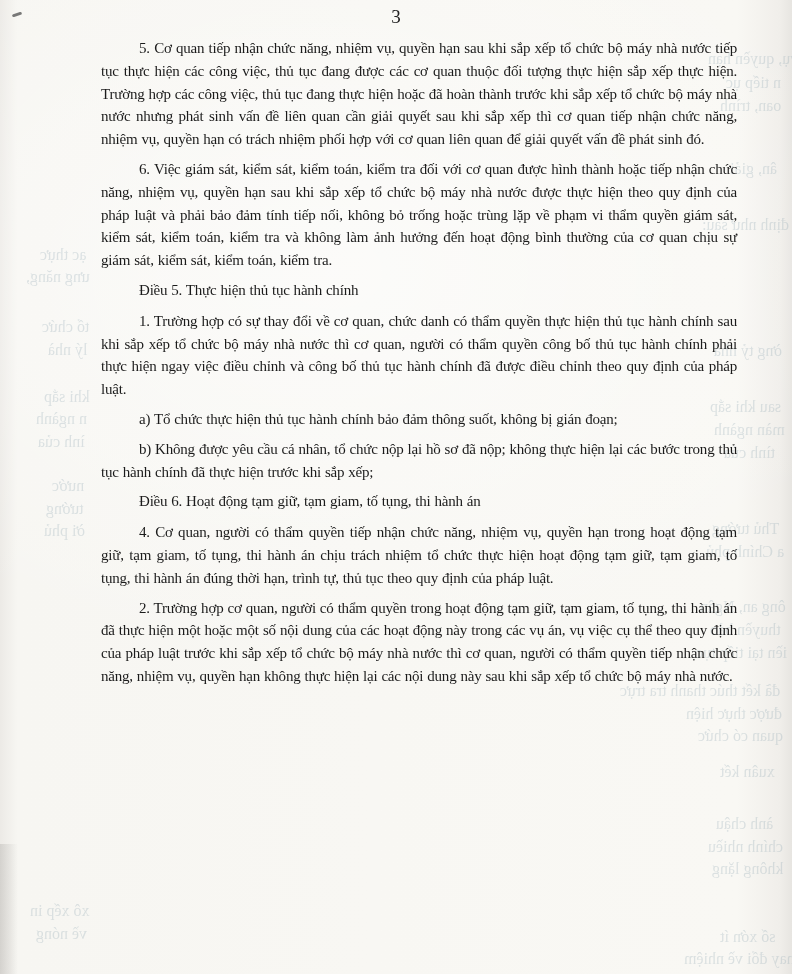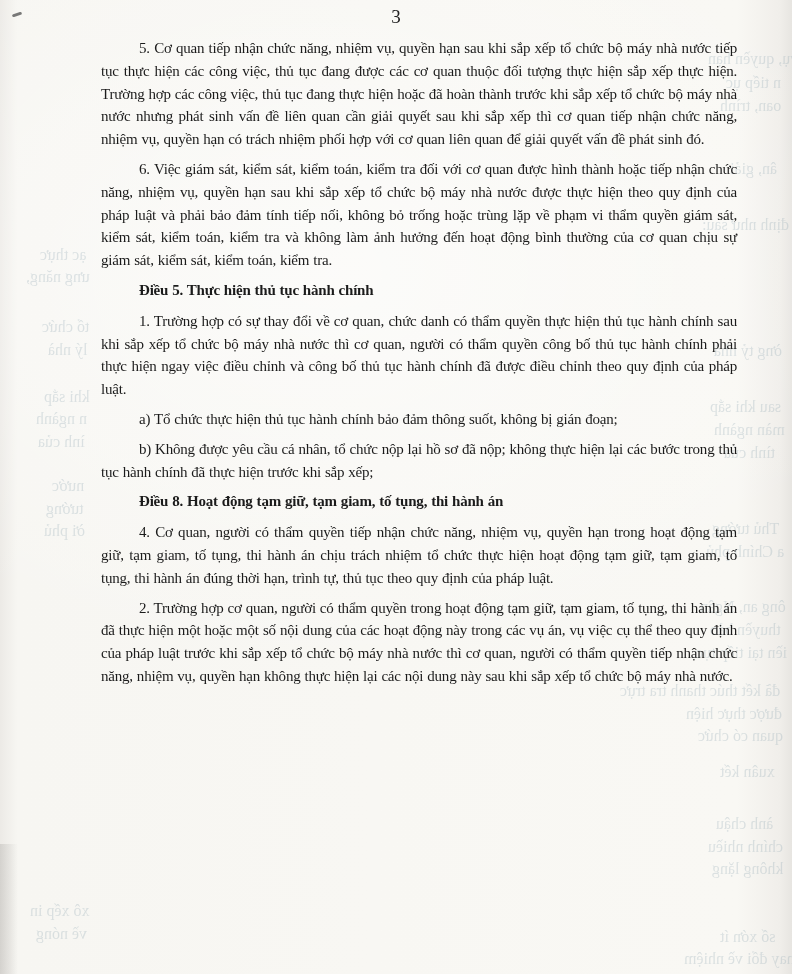--- a/index.html
+++ b/index.html
@@ -49,21 +49,21 @@
     margin: 0 0 7px 0;
     font-size: 15px;
     line-height: 22.8px;
     letter-spacing: -0.2px;
     word-spacing: 0.4px;
     text-align: justify;
     text-indent: 38px;
     color: #1b1b1b;
   }
   .para.heading {
-    font-weight: bold;
+    font-weight: normal;
     text-align: left;
     margin: 3px 0 8px 0;
   }
   .bleed-layer {
     position: absolute;
     inset: 0;
     pointer-events: none;
   }
   .bleed {
     position: absolute;
@@ -134,17 +134,17 @@
 
   <div class="page-number">3</div>
 
   <div class="document-body">
       <p class="para body">5. Cơ quan tiếp nhận chức năng, nhiệm vụ, quyền hạn sau khi sắp xếp tổ chức bộ máy nhà nước tiếp tục thực hiện các công việc, thủ tục đang được các cơ quan thuộc đối tượng thực hiện sắp xếp thực hiện. Trường hợp các công việc, thủ tục đang thực hiện hoặc đã hoàn thành trước khi sắp xếp tổ chức bộ máy nhà nước nhưng phát sinh vấn đề liên quan cần giải quyết sau khi sắp xếp thì cơ quan tiếp nhận chức năng, nhiệm vụ, quyền hạn có trách nhiệm phối hợp với cơ quan liên quan để giải quyết vấn đề phát sinh đó.</p>
       <p class="para body">6. Việc giám sát, kiểm sát, kiểm toán, kiểm tra đối với cơ quan được hình thành hoặc tiếp nhận chức năng, nhiệm vụ, quyền hạn sau khi sắp xếp tổ chức bộ máy nhà nước được thực hiện theo quy định của pháp luật và phải bảo đảm tính tiếp nối, không bỏ trống hoặc trùng lặp về phạm vi thẩm quyền giám sát, kiểm sát, kiểm toán, kiểm tra và không làm ảnh hưởng đến hoạt động bình thường của cơ quan chịu sự giám sát, kiểm sát, kiểm toán, kiểm tra.</p>
       <p class="para heading">Điều 5. Thực hiện thủ tục hành chính</p>
       <p class="para body">1. Trường hợp có sự thay đổi về cơ quan, chức danh có thẩm quyền thực hiện thủ tục hành chính sau khi sắp xếp tổ chức bộ máy nhà nước thì cơ quan, người có thẩm quyền công bố thủ tục hành chính phải thực hiện ngay việc điều chỉnh và công bố thủ tục hành chính đã được điều chỉnh theo quy định của pháp luật.</p>
       <p class="para body">a) Tổ chức thực hiện thủ tục hành chính bảo đảm thông suốt, không bị gián đoạn;</p>
       <p class="para body">b) Không được yêu cầu cá nhân, tổ chức nộp lại hồ sơ đã nộp; không thực hiện lại các bước trong thủ tục hành chính đã thực hiện trước khi sắp xếp;</p>
-      <p class="para heading">Điều 8. Hoạt động tạm giữ, tạm giam, tố tụng, thi hành án</p>
+      <p class="para heading">Điều 6. Hoạt động tạm giữ, tạm giam, tố tụng, thi hành án</p>
       <p class="para body">4. Cơ quan, người có thẩm quyền tiếp nhận chức năng, nhiệm vụ, quyền hạn trong hoạt động tạm giữ, tạm giam, tố tụng, thi hành án chịu trách nhiệm tổ chức thực hiện hoạt động tạm giữ, tạm giam, tố tụng, thi hành án đúng thời hạn, trình tự, thủ tục theo quy định của pháp luật.</p>
       <p class="para body">2. Trường hợp cơ quan, người có thẩm quyền trong hoạt động tạm giữ, tạm giam, tố tụng, thi hành án đã thực hiện một hoặc một số nội dung của các hoạt động này trong các vụ án, vụ việc cụ thể theo quy định của pháp luật trước khi sắp xếp tổ chức bộ máy nhà nước thì cơ quan, người có thẩm quyền tiếp nhận chức năng, nhiệm vụ, quyền hạn không thực hiện lại các nội dung này sau khi sắp xếp tổ chức bộ máy nhà nước.</p>
     </div>
 </div>
 
 </body></html>

